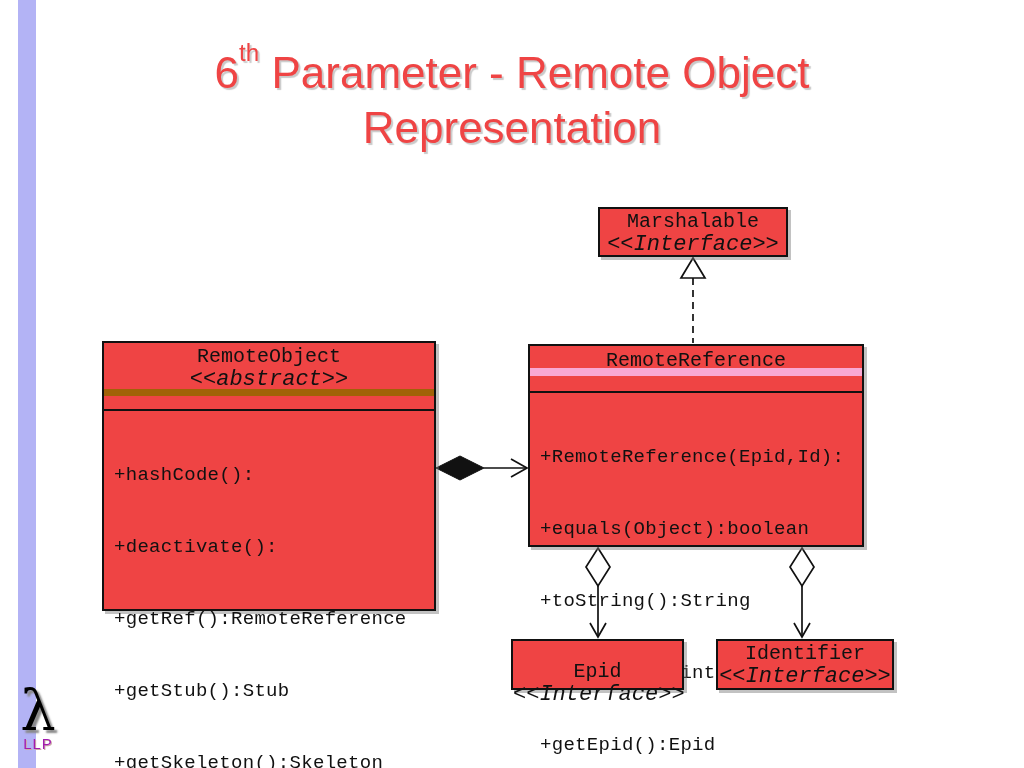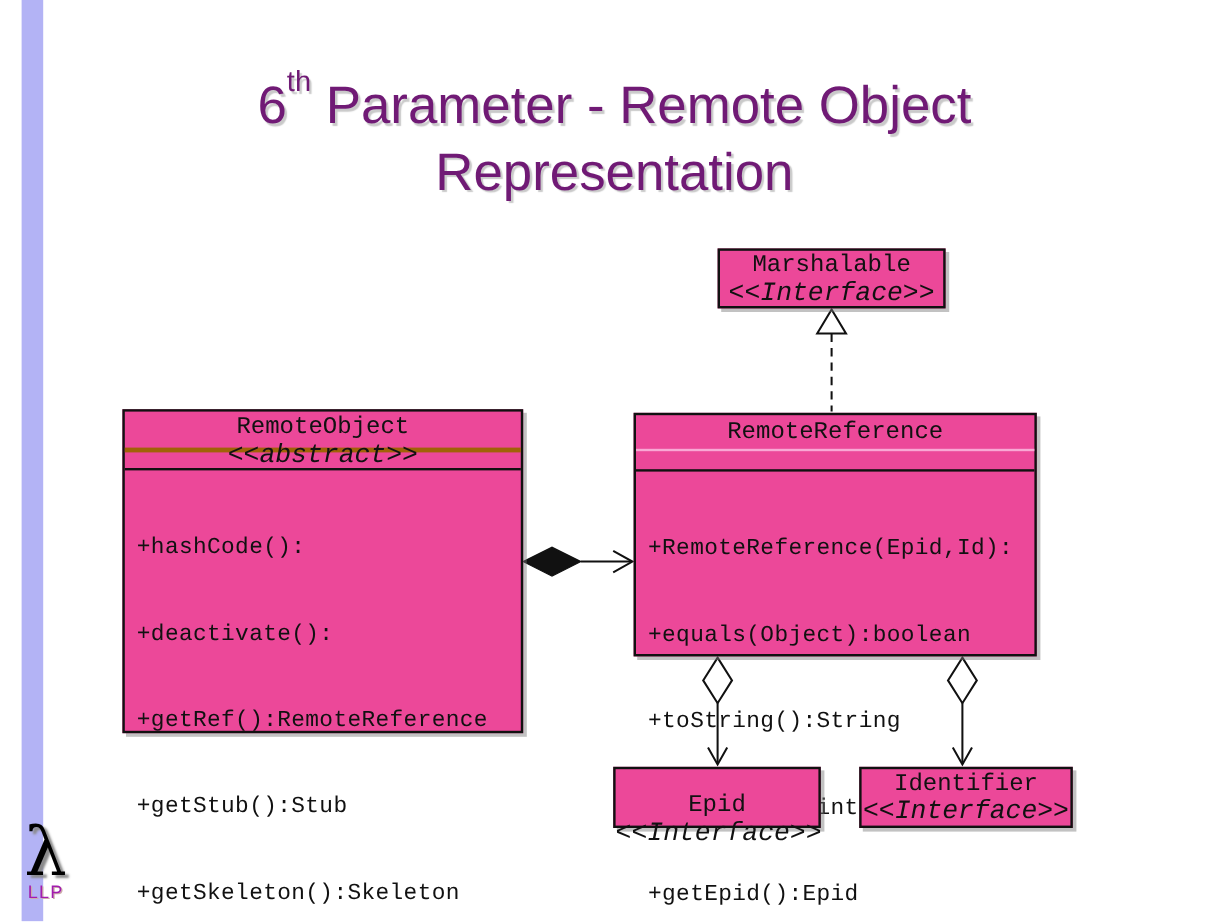--- a/index.html
+++ b/index.html
@@ -6,41 +6,41 @@
   .slide{
     position:relative;width:1024px;height:768px;background:#ffffff;
     overflow:hidden;font-family:"Liberation Sans",sans-serif;color:#111;
   }
   .stripe{
     position:absolute;left:18px;top:0;width:18px;height:768px;
     background:#b3b3f5;
   }
   
   .title{
-    position:absolute;left:0;top:52px;width:1024px;text-align:center;
-    font-size:44px;line-height:55px;color:#701a75;
+    position:absolute;left:0;top:36px;width:1024px;text-align:center;
+    font-size:44px;line-height:55px;color:#ef4444;
     text-shadow:2px 2px 1px #c9c9c9;letter-spacing:0px;
   }
   .title sup{font-size:0.55em;position:relative;top:-0.45em;}
   
   .uml-box{
-    position:absolute;background:#ec4899;border:2px solid #111;
+    position:absolute;background:#ef4444;border:2px solid #111;
     box-shadow:3px 3px 0 rgba(120,120,120,0.45);
     font-family:"Liberation Mono","DejaVu Sans Mono",monospace;
     box-sizing:border-box;
   }
   .uml-name{font-size:20px;text-align:center;}
   .uml-stereo{font-size:22px;font-style:italic;text-align:center;}
   .box-marshalable{left:598px;top:207px;width:190px;height:50px;padding-top:1px;line-height:23px;}
   .box-epid{left:511px;top:639px;width:173px;height:51px;padding-top:19px;line-height:23px;}
   .box-identifier{left:716px;top:639px;width:178px;height:51px;padding-top:1px;line-height:23px;}
   .box-remoteobject{left:102px;top:341px;width:334px;height:270px;}
   .box-remotereference{left:528px;top:344px;width:336px;height:203px;}
-  .uml-header-2line{height:34px;border-bottom:4px solid #a16207;padding-top:2px;line-height:23px;box-sizing:border-box;}
-  .uml-header-1line{height:30px;border-bottom:2px solid #f9a8d4;line-height:29px;box-sizing:border-box;}
+  .uml-header-2line{height:53px;border-bottom:7px solid #a16207;padding-top:2px;line-height:23px;box-sizing:border-box;}
+  .uml-header-1line{height:30px;border-bottom:8px solid #f9a8d4;line-height:29px;box-sizing:border-box;}
   .uml-attrs{height:13px;border-bottom:2px solid #111;}
   .uml-attrs-rr{height:15px;border-bottom:2px solid #111;}
   .uml-methods{padding:4px 0 0 10px;font-size:19px;line-height:24px;letter-spacing:0.3px;white-space:pre;}
   
   .connectors{position:absolute;left:0;top:0;width:1024px;height:768px;pointer-events:none;}
   .connectors line{stroke:#111;stroke-width:1.7;}
   .connectors line.dash{stroke-dasharray:7 5;}
   .connectors polygon.hollow{fill:#ffffff;stroke:#111;stroke-width:1.7;}
   .connectors polygon.solid{fill:#111;stroke:#111;}
   .connectors polyline.open{fill:none;stroke:#111;stroke-width:1.7;}

